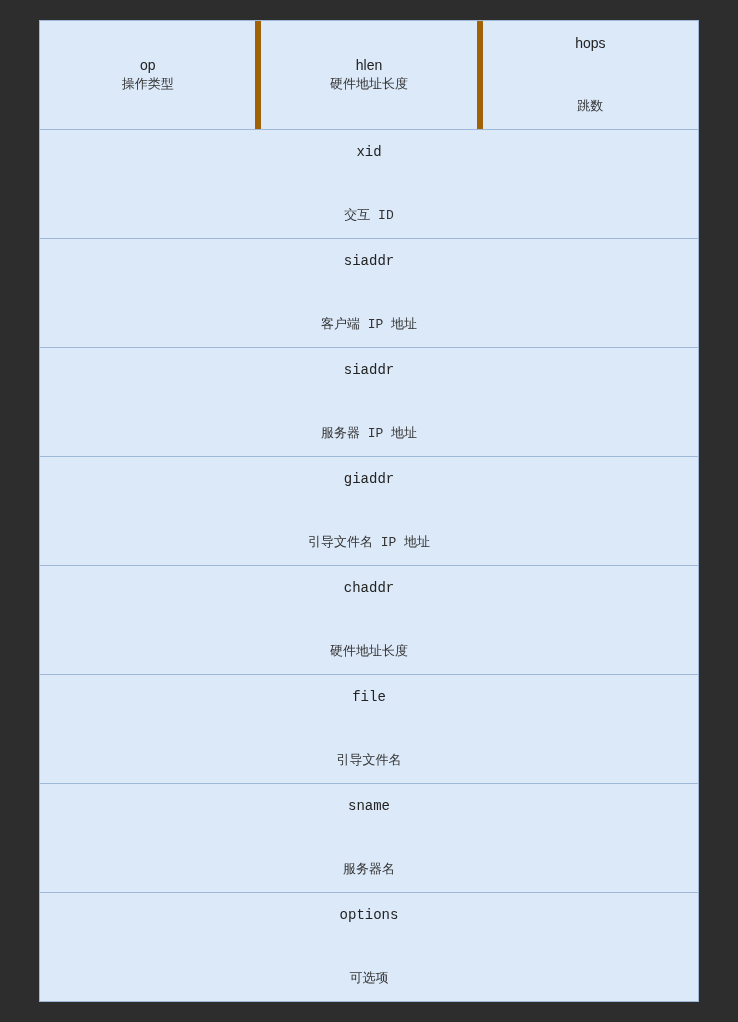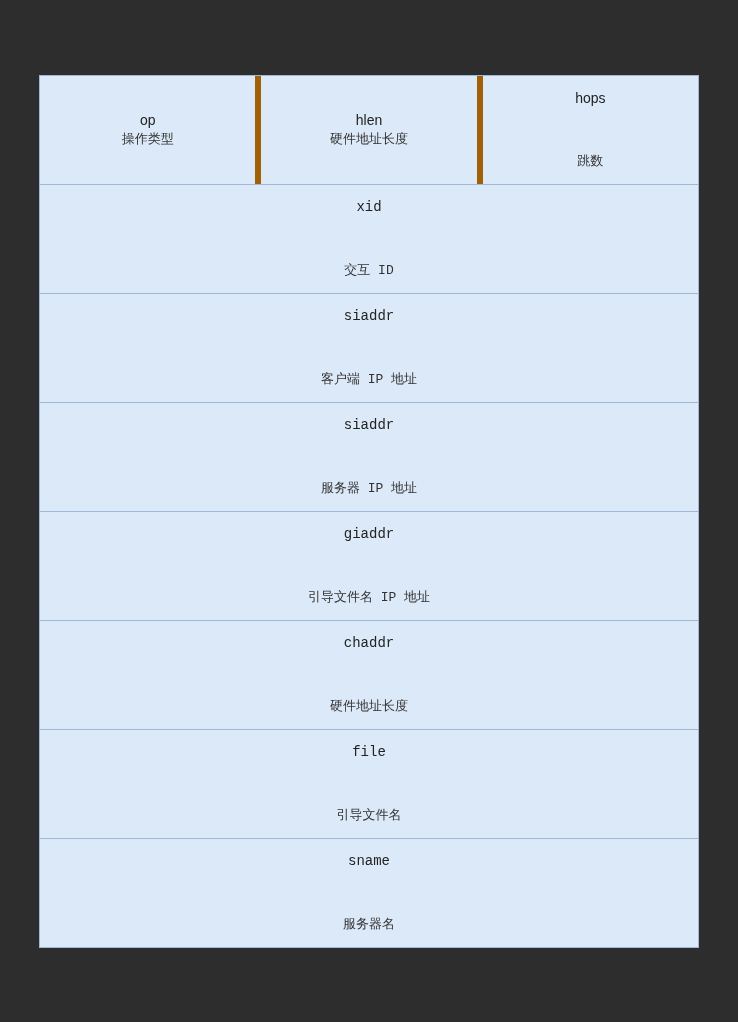--- a/index.html
+++ b/index.html
@@ -126,13 +126,19 @@
         <div class="field-name">file</div>
         <div class="field-desc">引导文件名</div>
       </div>
     </div>
     <div class="row">
       <div class="cell full-width">
         <div class="field-name">sname</div>
         <div class="field-desc">服务器名</div>
       </div>
     </div>
+    <div class="row">
+      <div class="cell full-width">
+        <div class="field-name">options</div>
+        <div class="field-desc">可选项</div>
+      </div>
+    </div>
   </div>
 
 </body></html>

